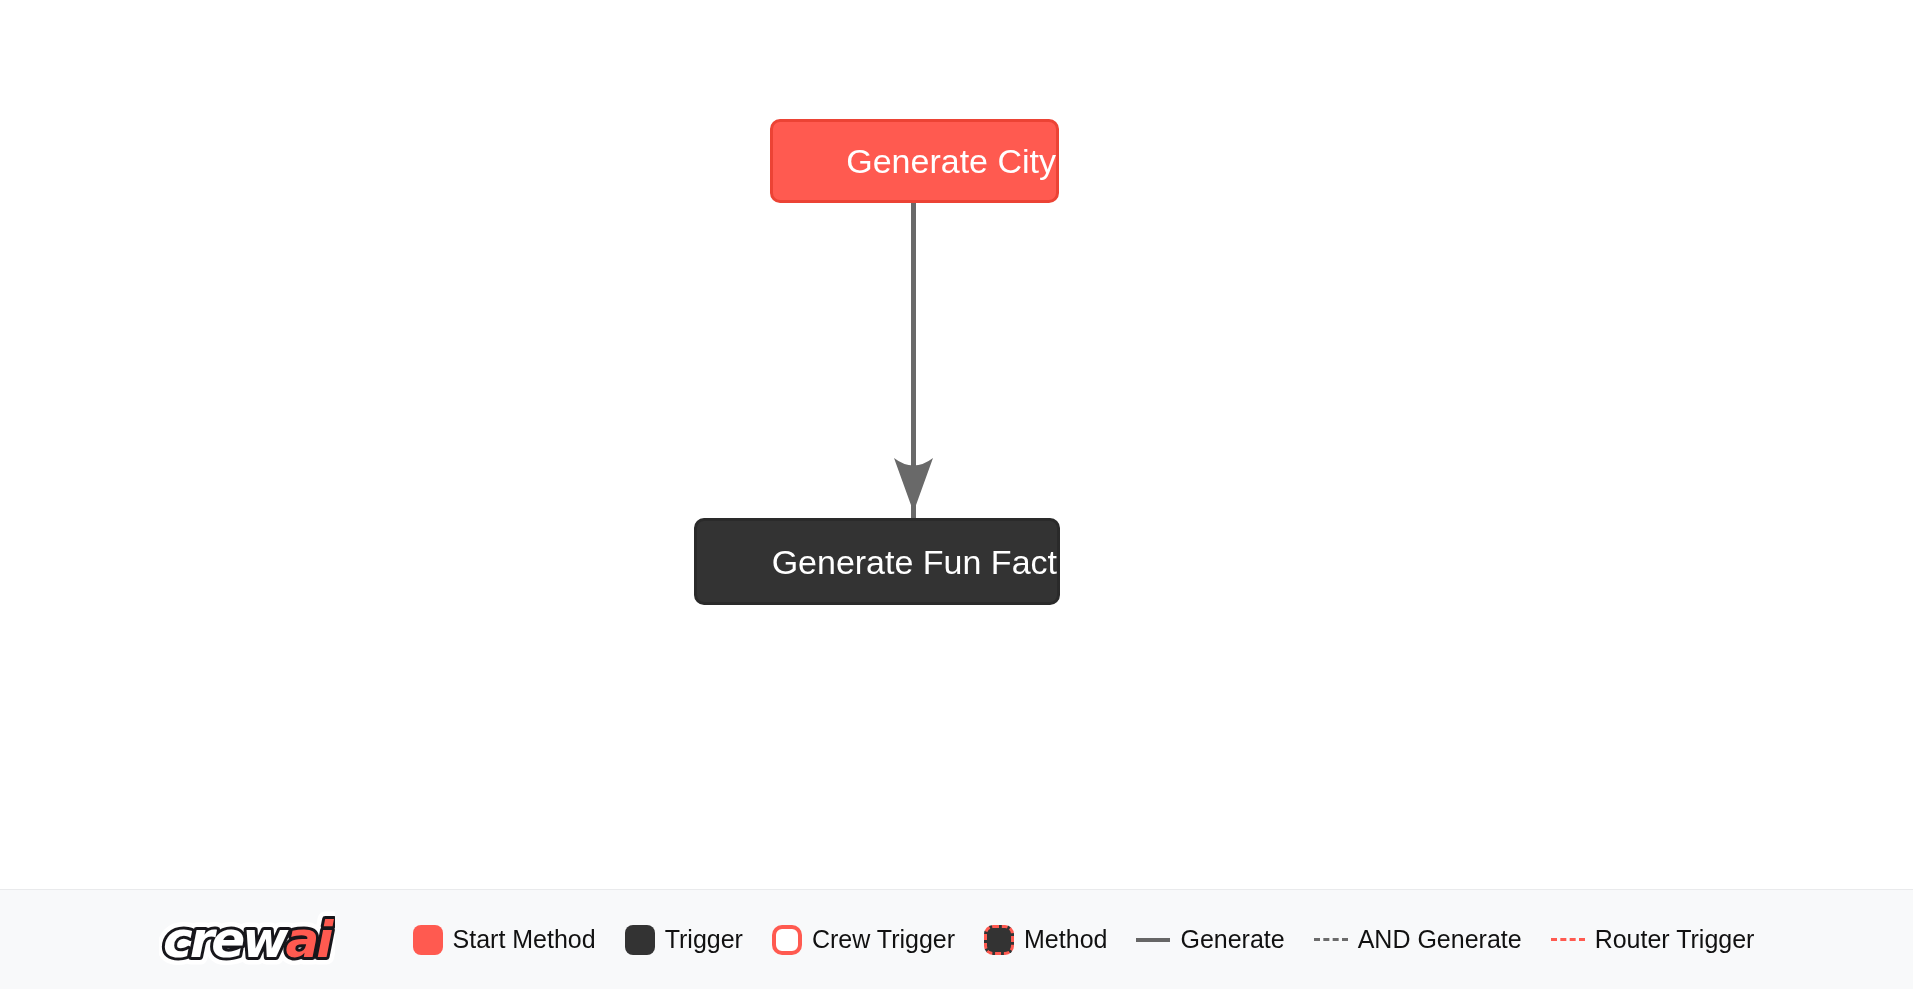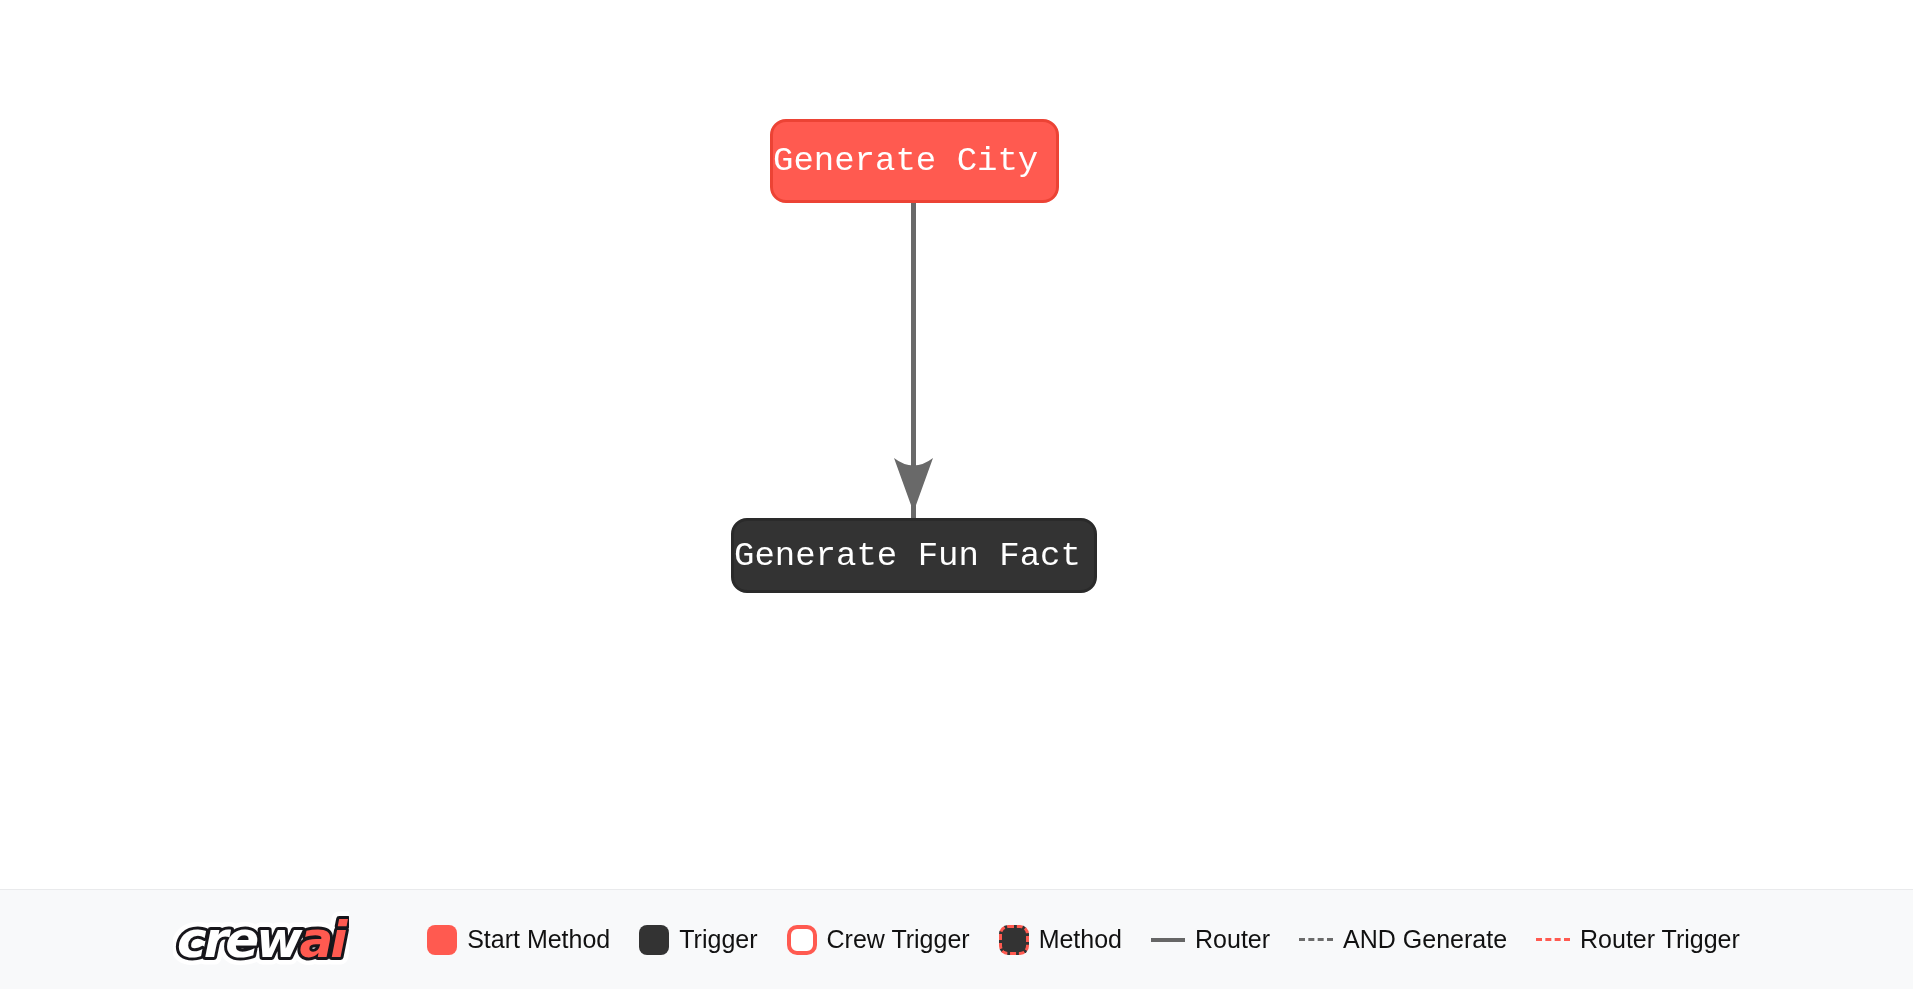--- a/index.html
+++ b/index.html
@@ -16,37 +16,36 @@
     position: absolute;
     left: 0; top: 0; right: 0; bottom: 100px;
   }
   .edge-layer {
     position: absolute; left: 0; top: 0;
     width: 1913px; height: 889px;
     pointer-events: none;
   }
   .node {
     position: absolute;
-    display: flex; align-items: center; justify-content: flex-start;
-    border-radius: 16px;
+    display: flex; align-items: center; justify-content: flex-end;
+    border-radius: 10px;
     color: #ffffff;
     font-size: 34px;
     line-height: 1;
     white-space: nowrap;
     cursor: pointer;
     user-select: none;
-    font-family: Liberation Mono, monospace;
   }
   .node-start {
     left: 770px; top: 119px; width: 289px; height: 84px;
     background: #FF5A50;
     border: 3px solid #EC4335;
   }
   .node-method {
-    left: 731px; top: 518px; width: 366px; height: 75px;
+    left: 694px; top: 518px; width: 366px; height: 87px;
     background: #333333;
     border: 3px solid #2A2A2A;
   }
 
   
   .legend {
     position: absolute;
     left: 0; right: 0; bottom: 0; height: 100px;
     background: #F8F9FA;
     border-top: 1px solid #E9EAEC;
@@ -122,21 +121,21 @@
     <span class="legend-label">Crew Trigger</span>
   </div>
 
   <div class="legend-item">
     <span class="chip chip-router"></span>
     <span class="legend-label">Method</span>
   </div>
 
   <div class="legend-item">
     <span class="line-swatch line-solid"></span>
-    <span class="legend-label">Router</span>
+    <span class="legend-label">Generate</span>
   </div>
 
   <div class="legend-item">
     <span class="line-swatch line-dashed"></span>
     <span class="legend-label">AND Generate</span>
   </div>
 
   <div class="legend-item">
     <span class="line-swatch line-routerd"></span>
     <span class="legend-label">Router Trigger</span>

